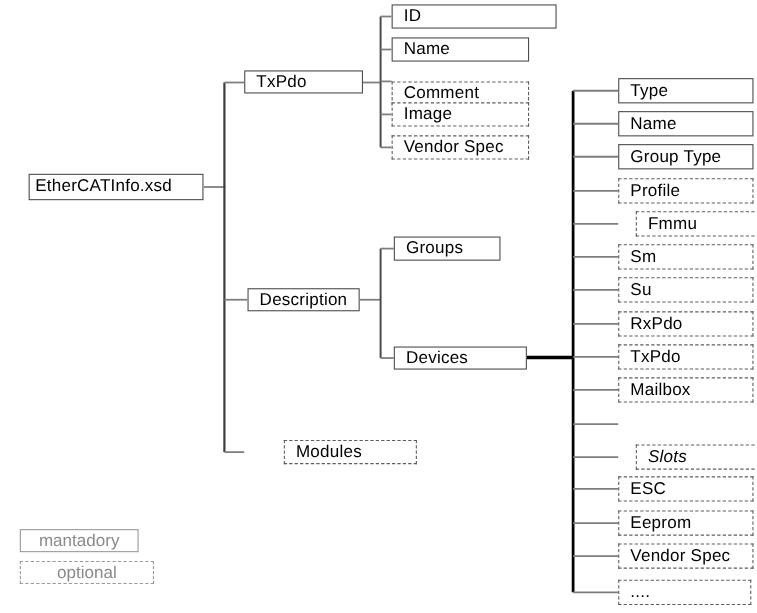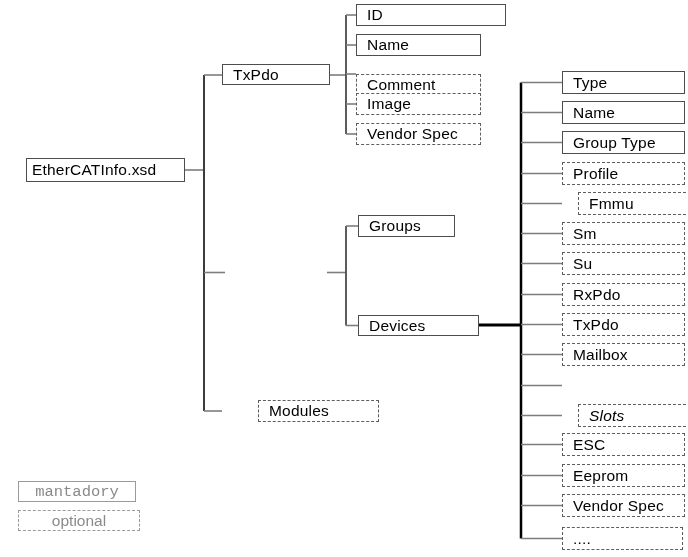--- a/index.html
+++ b/index.html
@@ -84,20 +84,21 @@
     <line x1="521" y1="415.5" x2="562" y2="415.5" stroke="#7d7d7d" stroke-width="1.6"></line>
     <line x1="521" y1="444.5" x2="562" y2="444.5" stroke="#7d7d7d" stroke-width="1.6"></line>
     <line x1="521" y1="475.5" x2="562" y2="475.5" stroke="#7d7d7d" stroke-width="1.6"></line>
     <line x1="521" y1="505.5" x2="562" y2="505.5" stroke="#7d7d7d" stroke-width="1.6"></line>
     <line x1="521" y1="538.5" x2="562" y2="538.5" stroke="#7d7d7d" stroke-width="1.6"></line>
   </svg>
 
   <div class="node root" style="left:26px; top:158px; width:159px; height:24px;">EtherCATInfo.xsd</div>
 
   <div class="node" style="left:222px; top:64px; width:108px; height:21px;">TxPdo</div>
+  <div class="node" style="left:225px; top:262px; width:102px; height:21px;">Description</div>
   <div class="node optional" style="left:222px; top:400px; width:121px; height:22px;margin-left:36px;">Modules</div>
 
   <div class="node" style="left:356px; top:4px; width:150px; height:22px;">ID</div>
   <div class="node" style="left:356px; top:34px; width:125px; height:22px;">Name</div>
   <div class="node optional" style="left:356px; top:74px; width:125px; height:22px;">Comment</div>
   <div class="node optional" style="left:356px; top:93px; width:125px; height:22px;">Image</div>
   <div class="node optional" style="left:356px; top:123px; width:125px; height:22px;">Vendor Spec</div>
 
   <div class="node" style="left:358px; top:215px; width:97px; height:22px;">Groups</div>
   <div class="node" style="left:358px; top:315px; width:121px; height:21px;">Devices</div>
@@ -111,16 +112,16 @@
   <div class="node optional" style="left:562px; top:252px; width:123px; height:23px;">Su</div>
   <div class="node optional" style="left:562px; top:283px; width:123px; height:23px;">RxPdo</div>
   <div class="node optional" style="left:562px; top:313px; width:123px; height:23px;">TxPdo</div>
   <div class="node optional" style="left:562px; top:343px; width:123px; height:23px;">Mailbox</div>
   <div class="node optional" style="left:578px; top:404px; width:123px; height:23px;font-style:italic;">Slots</div>
   <div class="node optional" style="left:562px; top:433px; width:123px; height:23px;">ESC</div>
   <div class="node optional" style="left:562px; top:464px; width:123px; height:23px;">Eeprom</div>
   <div class="node optional" style="left:562px; top:494px; width:123px; height:23px;">Vendor Spec</div>
   <div class="node optional" style="left:562px; top:527px; width:121px; height:23px;">....</div>
 
-  <div class="legend-box" style="left:18px; top:481px; width:118px; height:21px;font-family:Liberation Mono, monospace;">mantadory</div>
+  <div class="legend-box" style="left:18px; top:481px; width:108px; height:21px;">mantadory</div>
   <div class="legend-box optional" style="left:18px; top:510px; width:122px; height:21px;">optional</div>
 
 </div>
 
 </body></html>

